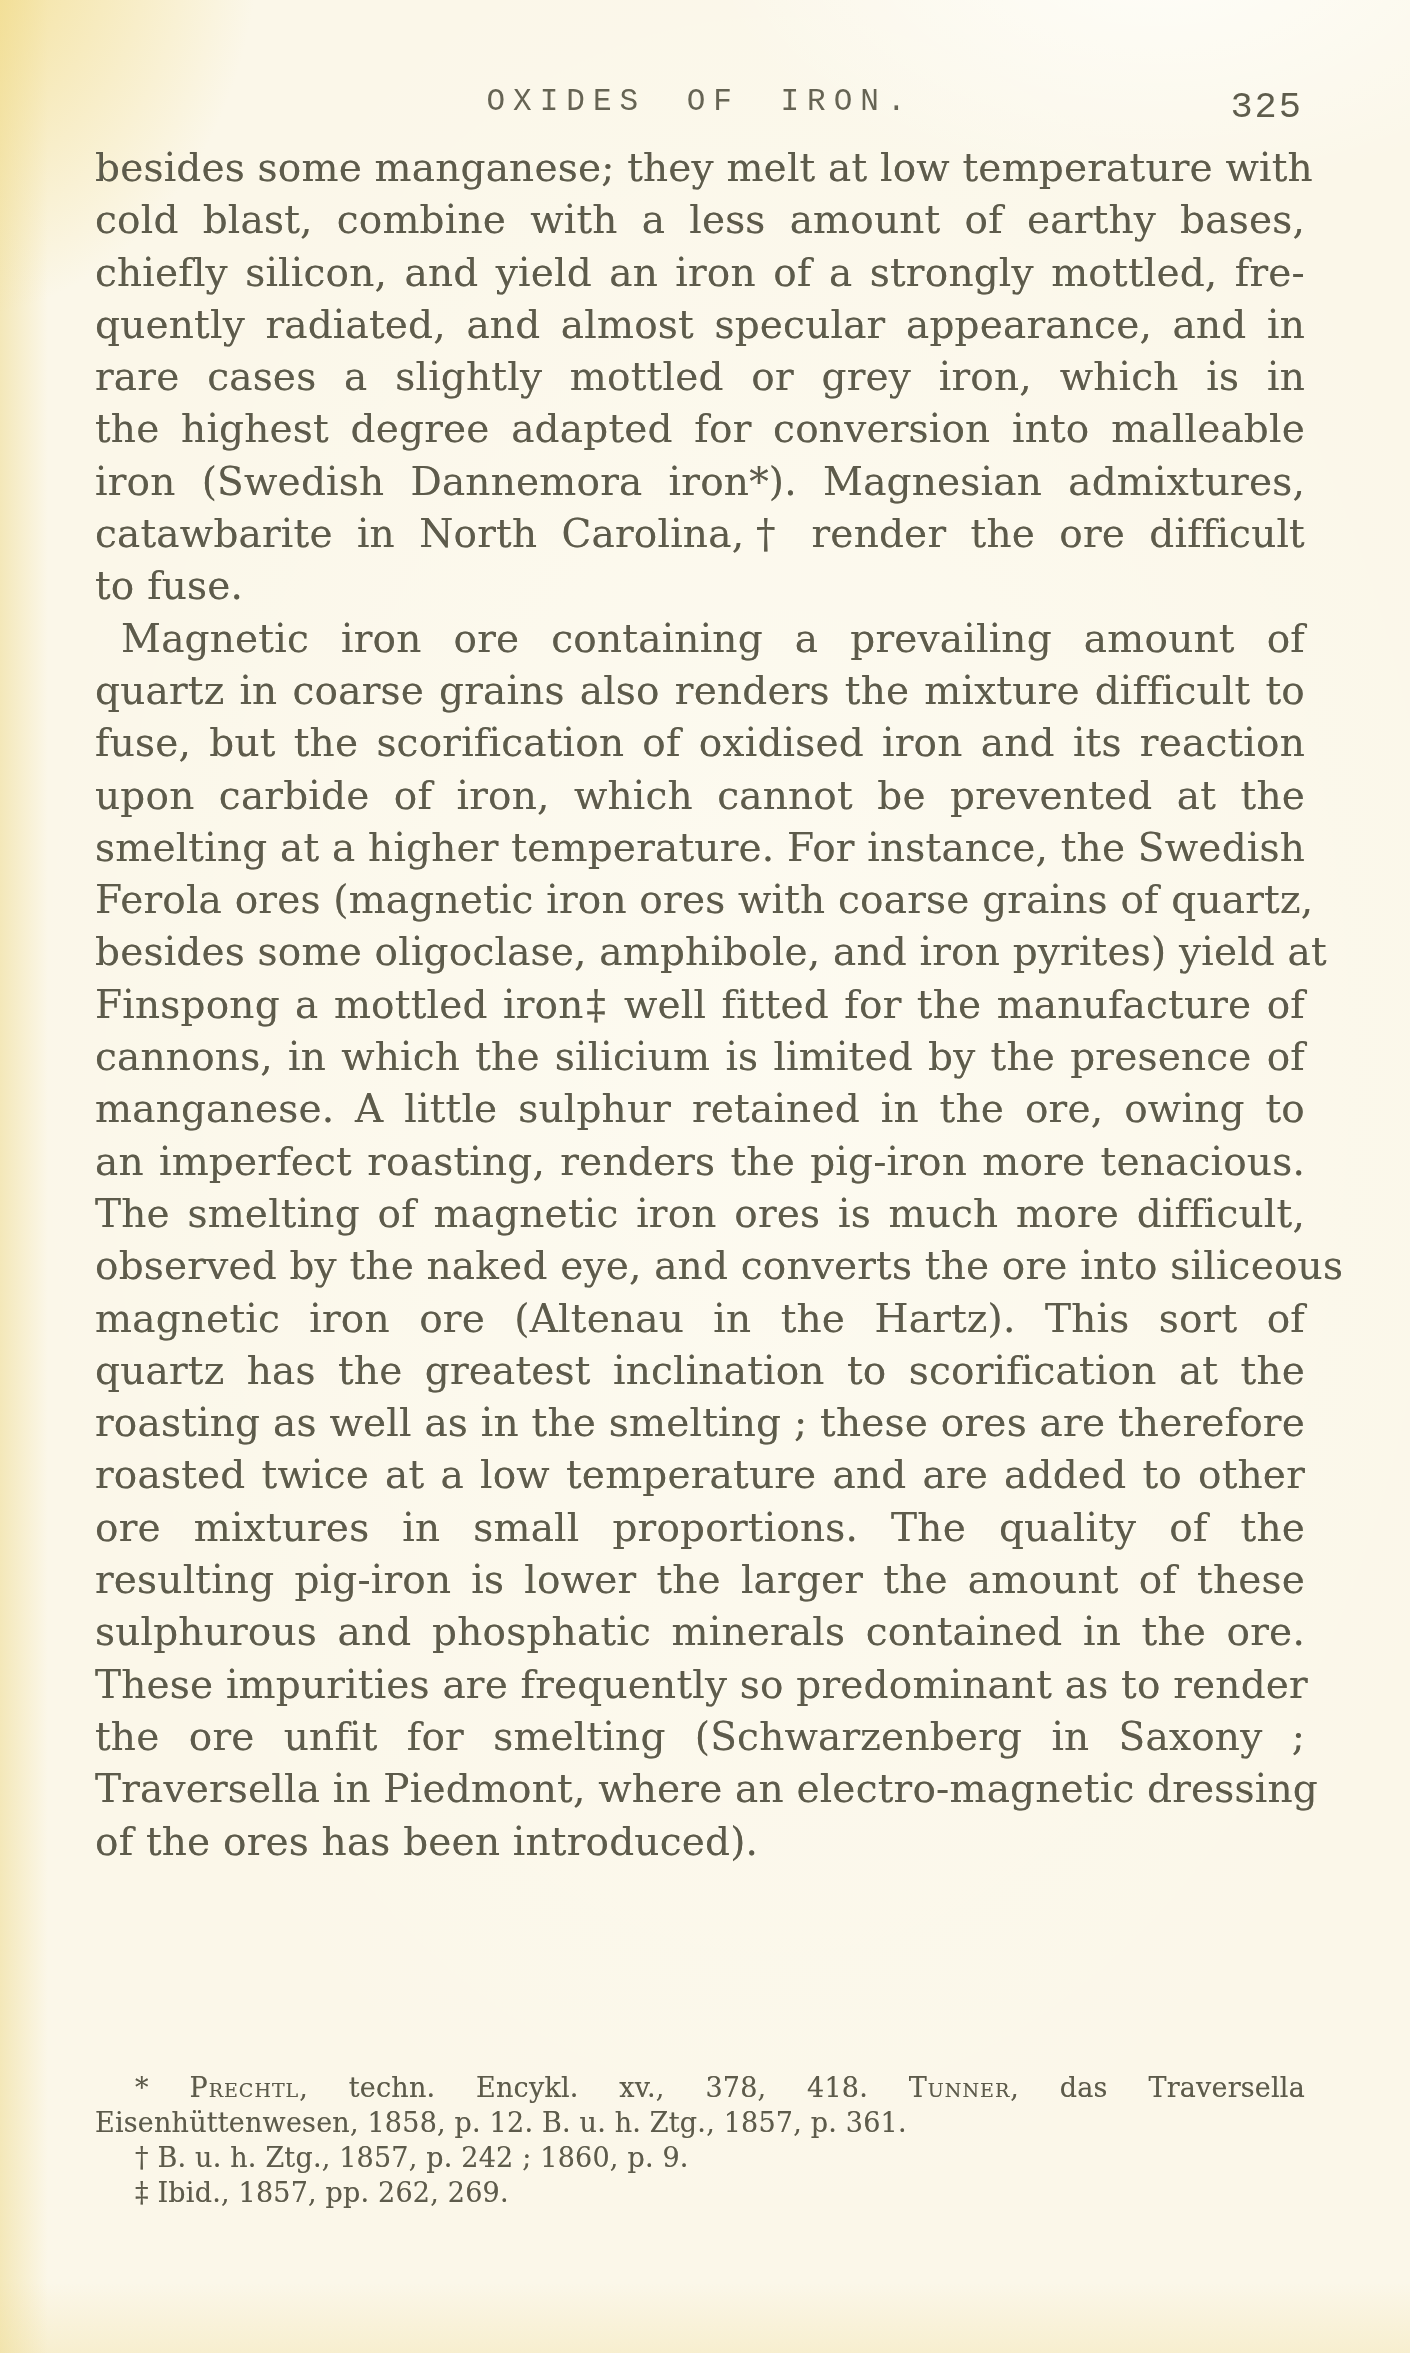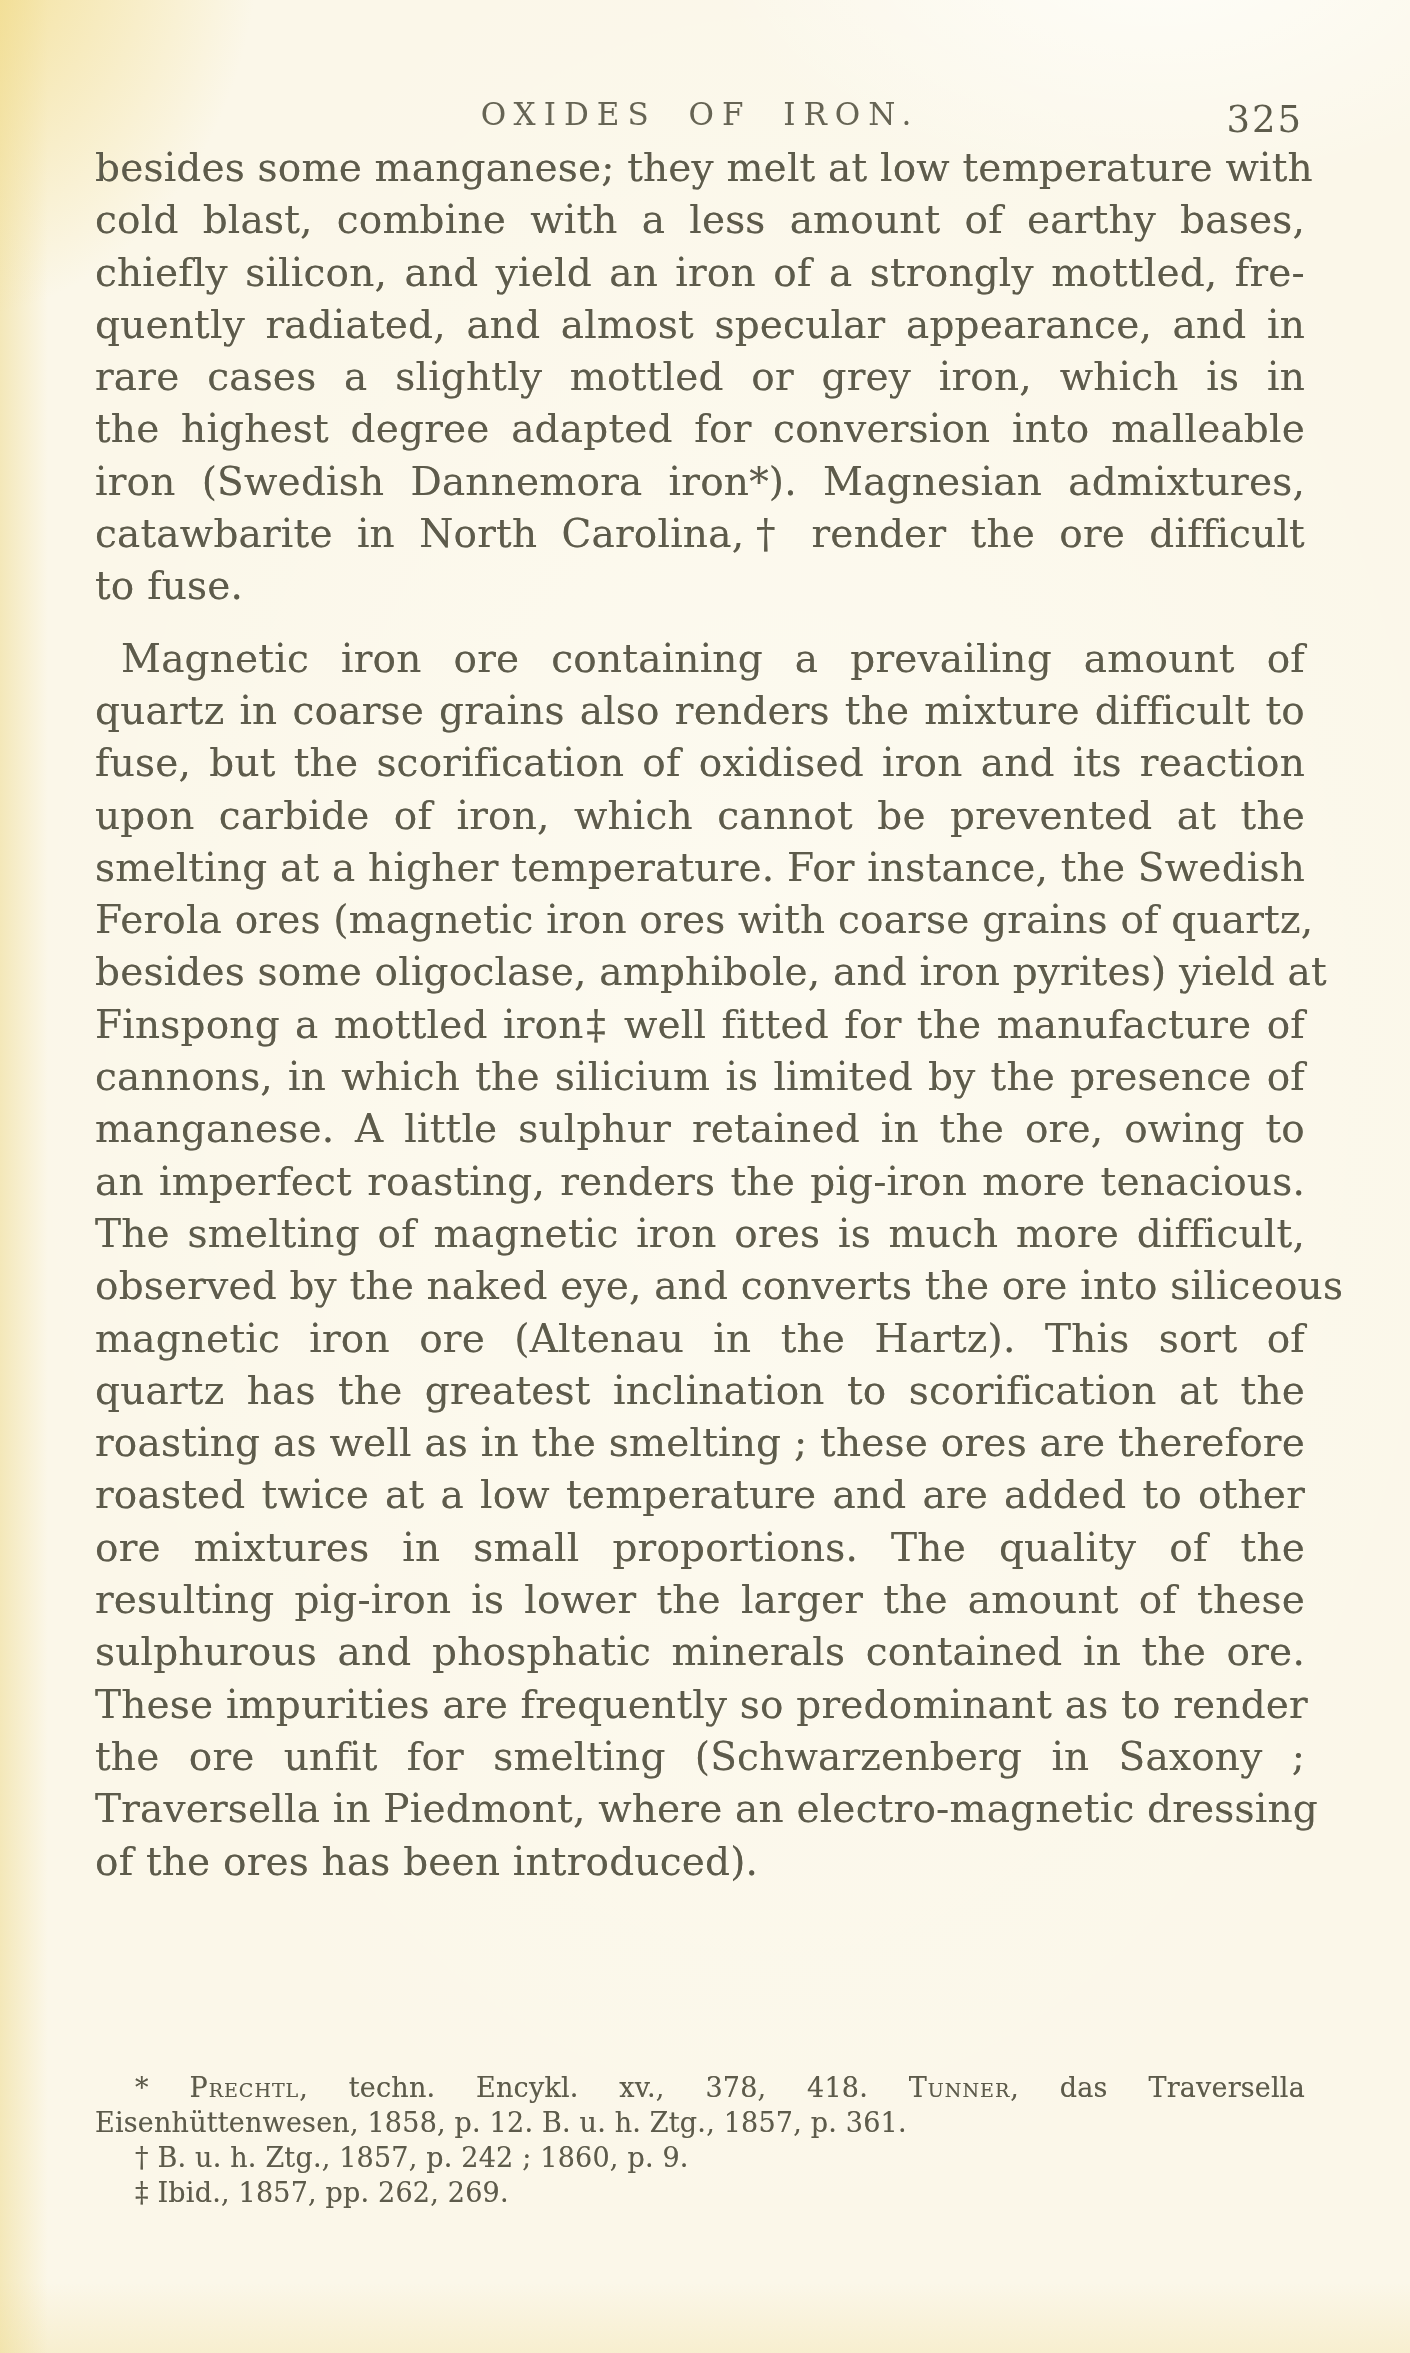--- a/index.html
+++ b/index.html
@@ -15,23 +15,24 @@
       radial-gradient(ellipse 600px 340px at 82% -60px, rgba(255,255,252,0.85), rgba(255,255,252,0) 75%),
       linear-gradient(0deg, rgba(242,226,168,0.40), rgba(242,226,168,0) 70px),
       radial-gradient(ellipse 900px 1400px at 55% 45%, rgba(255,254,248,0.5), rgba(255,254,248,0) 85%);
     font-family: "DejaVu Serif", "Liberation Serif", serif;
     color: #5d5b4b;
   }
   .page-surface { position: absolute; inset: 0; }
 
   .header-row {
     position: absolute;
-    top: 96px; left: 95px;
+    top: 84px; left: 95px;
     width: 1210px;
     height: 44px;
+    font-family: Liberation Mono, monospace;
   }
   .running-header {
     position: absolute;
     left: 0; right: 0;
     text-align: center;
     font-size: 31px;
     letter-spacing: 8px;
     word-spacing: 14px;
     color: #666454;
   }
@@ -52,21 +53,21 @@
     line-height: 52.3px;
     letter-spacing: 0.2px;
   }
   .line {
     text-align: justify;
     text-align-last: justify;
     white-space: nowrap;
     text-shadow: 0 0 0.6px rgba(93,91,75,0.55);
   }
   .line.last { text-align-last: left; }
-  .line.indent { text-indent: 26px; margin-top: 20px; }
+  .line.indent { text-indent: 26px; }
 
   .footnotes {
     position: absolute;
     top: 2070px; left: 95px;
     width: 1210px;
     font-size: 27px;
     line-height: 35px;
     letter-spacing: 0.2px;
   }
   .fn-line {

